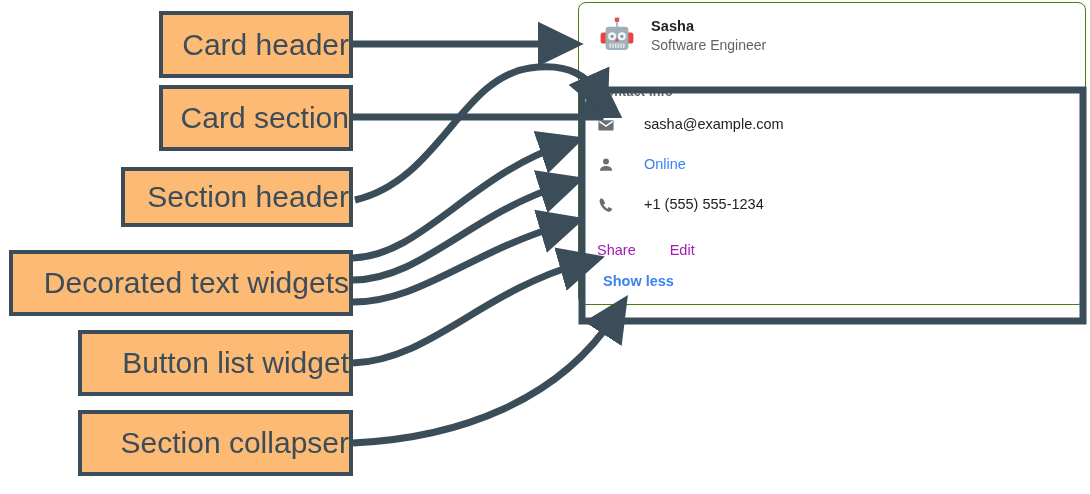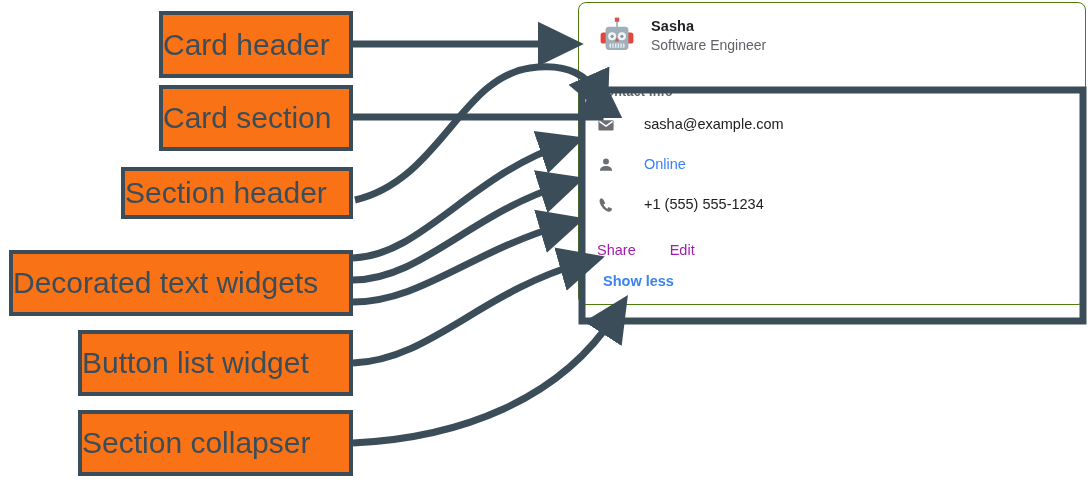--- a/index.html
+++ b/index.html
@@ -25,28 +25,28 @@
     left: 0; top: 0;
     width: 1090px;
     height: 494px;
     z-index: 5;
     pointer-events: none;
   }
 
   .callout {
     position: absolute;
     box-sizing: border-box;
-    background: #f97316;
+    background: #fdba74;
     border: 4px solid #3c4d5a;
     color: #3c4d5a;
     font-size: 30px;
     line-height: 1;
     display: flex;
     align-items: center;
-    justify-content: flex-start;
+    justify-content: flex-end;
     white-space: nowrap;
     z-index: 7;
     pointer-events: auto;
   }
 
   
   #card {
     position: absolute;
     left: 578px;
     top: 2px;
@@ -255,21 +255,21 @@
   </svg>
 
   <div class="callout" style="left:159px; top:11px; width:194px; height:67px;">
     <span>Card header</span>
   </div>
 
   <div class="callout" style="left:159px; top:85px; width:194px; height:66px;">
     <span>Card section</span>
   </div>
 
-  <div class="callout" style="left:121px; top:167px; width:232px; height:52px;">
+  <div class="callout" style="left:121px; top:167px; width:232px; height:60px;">
     <span>Section header</span>
   </div>
 
   <div class="callout" style="left:9px; top:250px; width:344px; height:66px;">
     <span>Decorated text widgets</span>
   </div>
 
   <div class="callout" style="left:78px; top:330px; width:275px; height:66px;">
     <span>Button list widget</span>
   </div>

